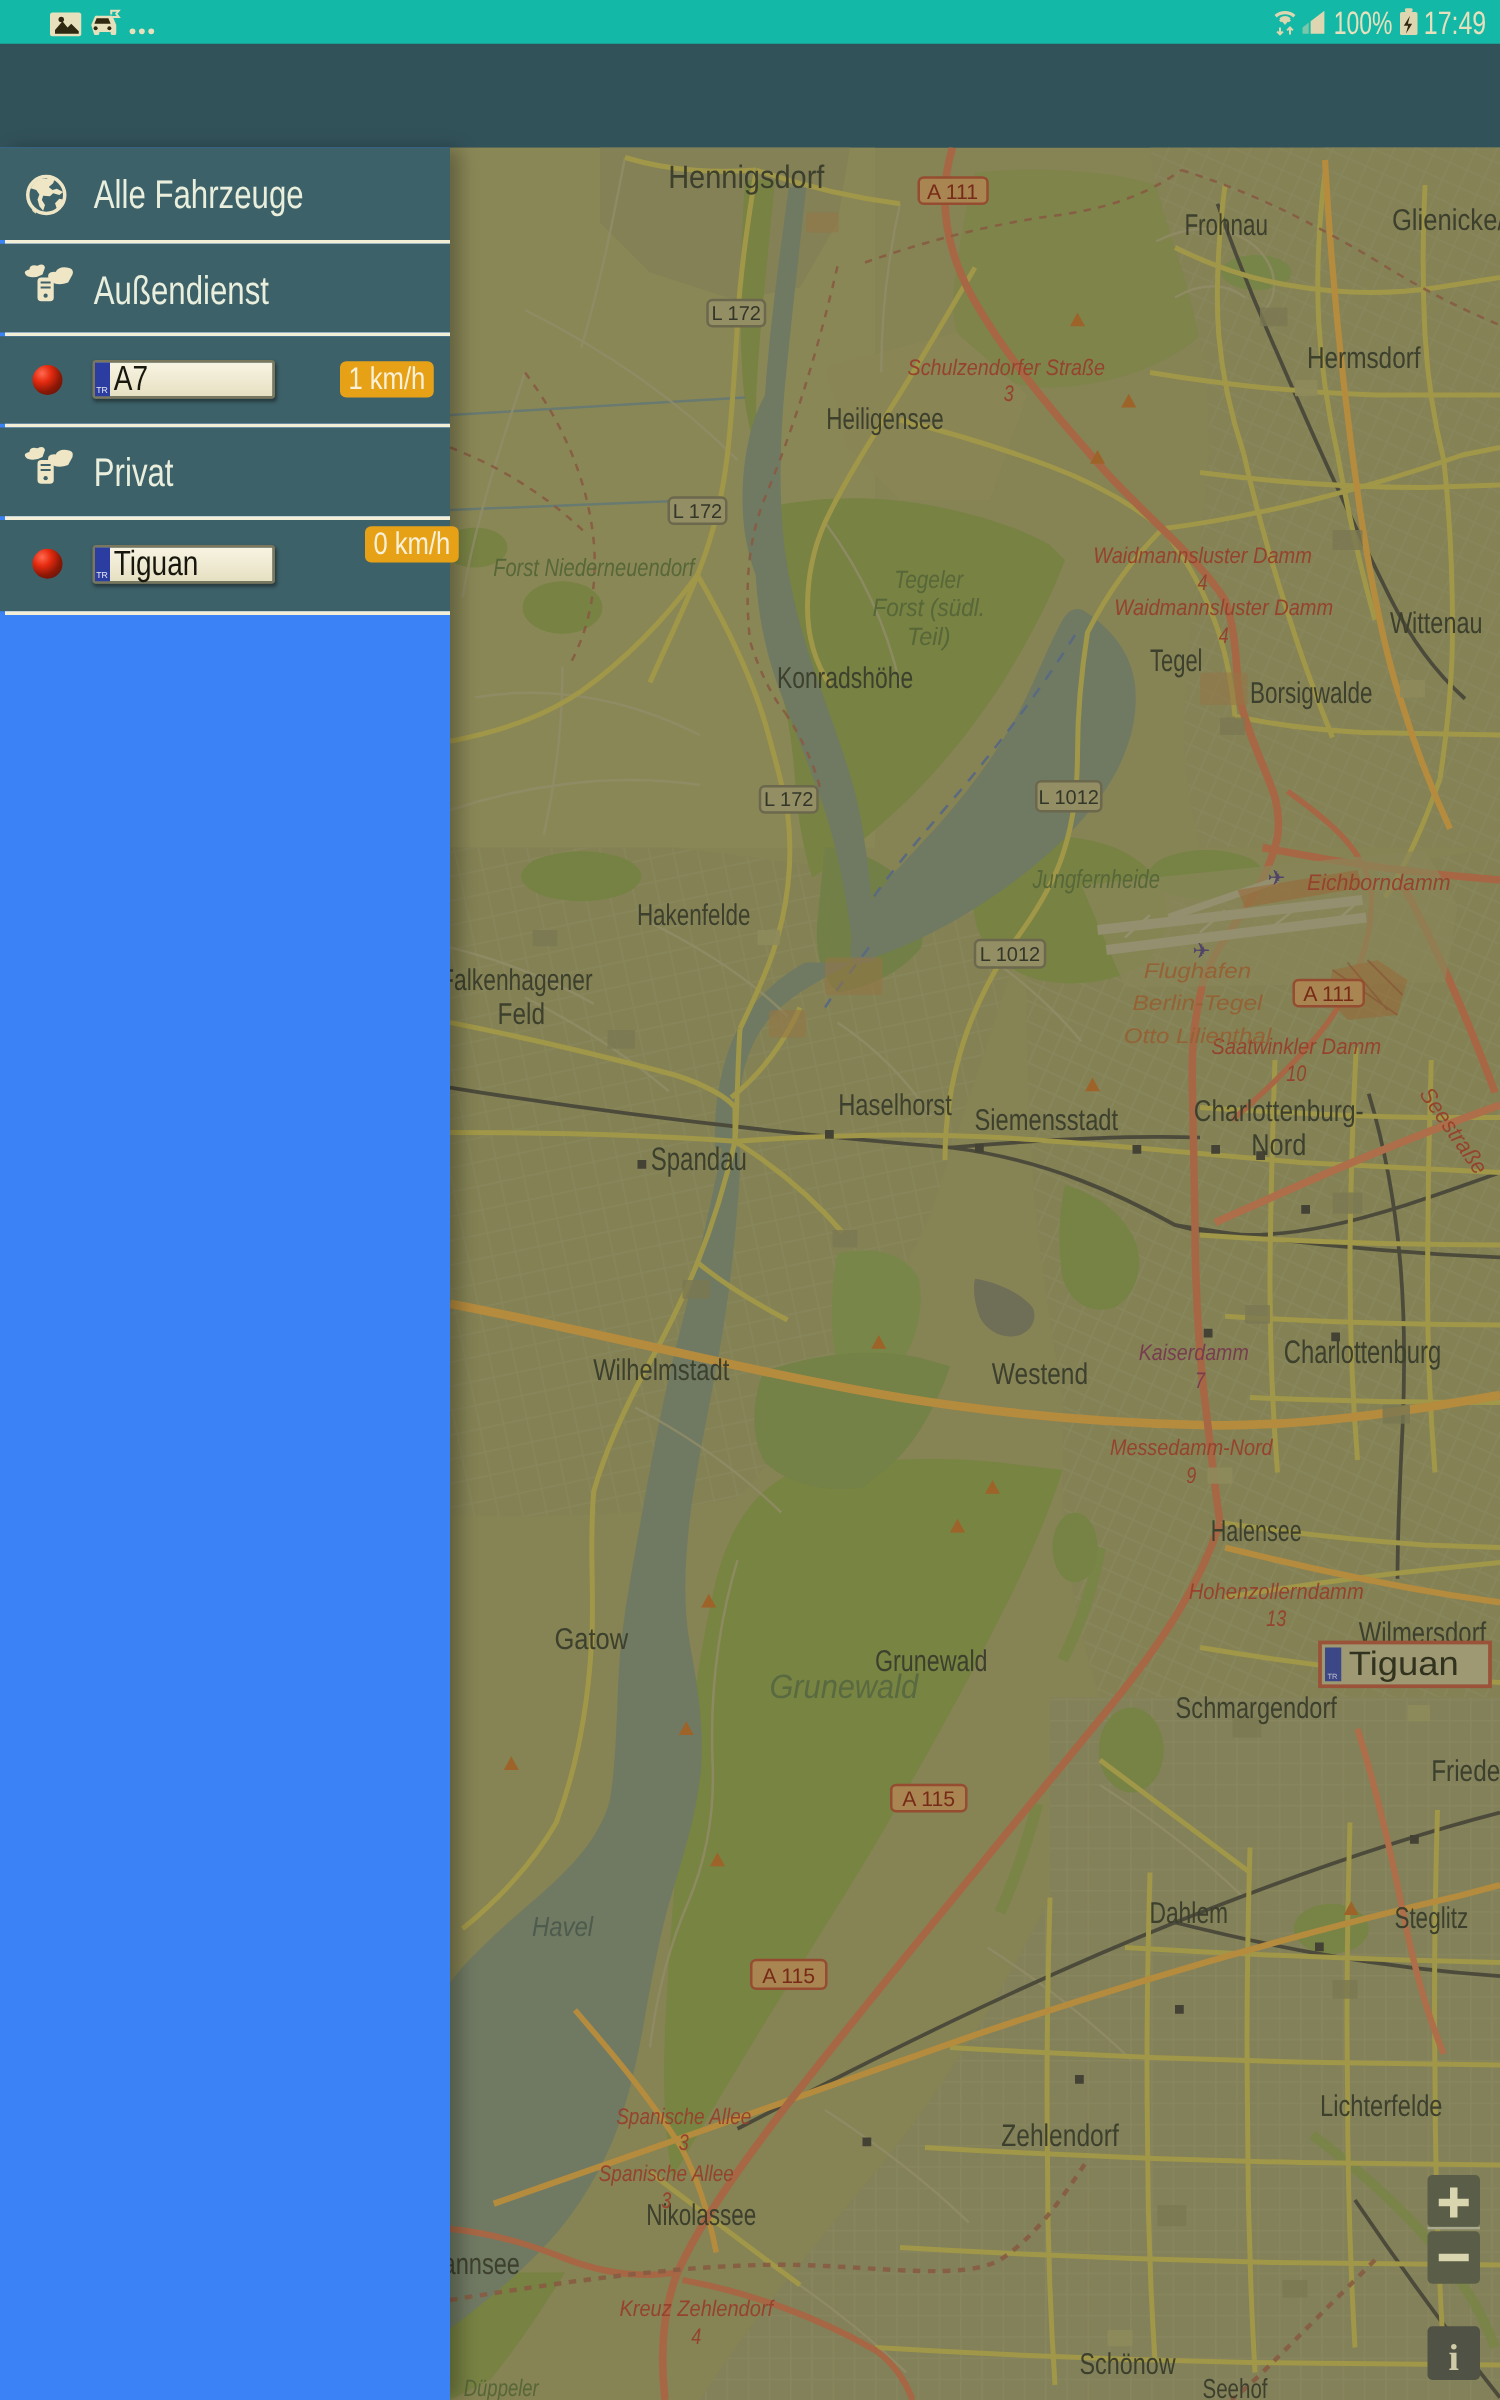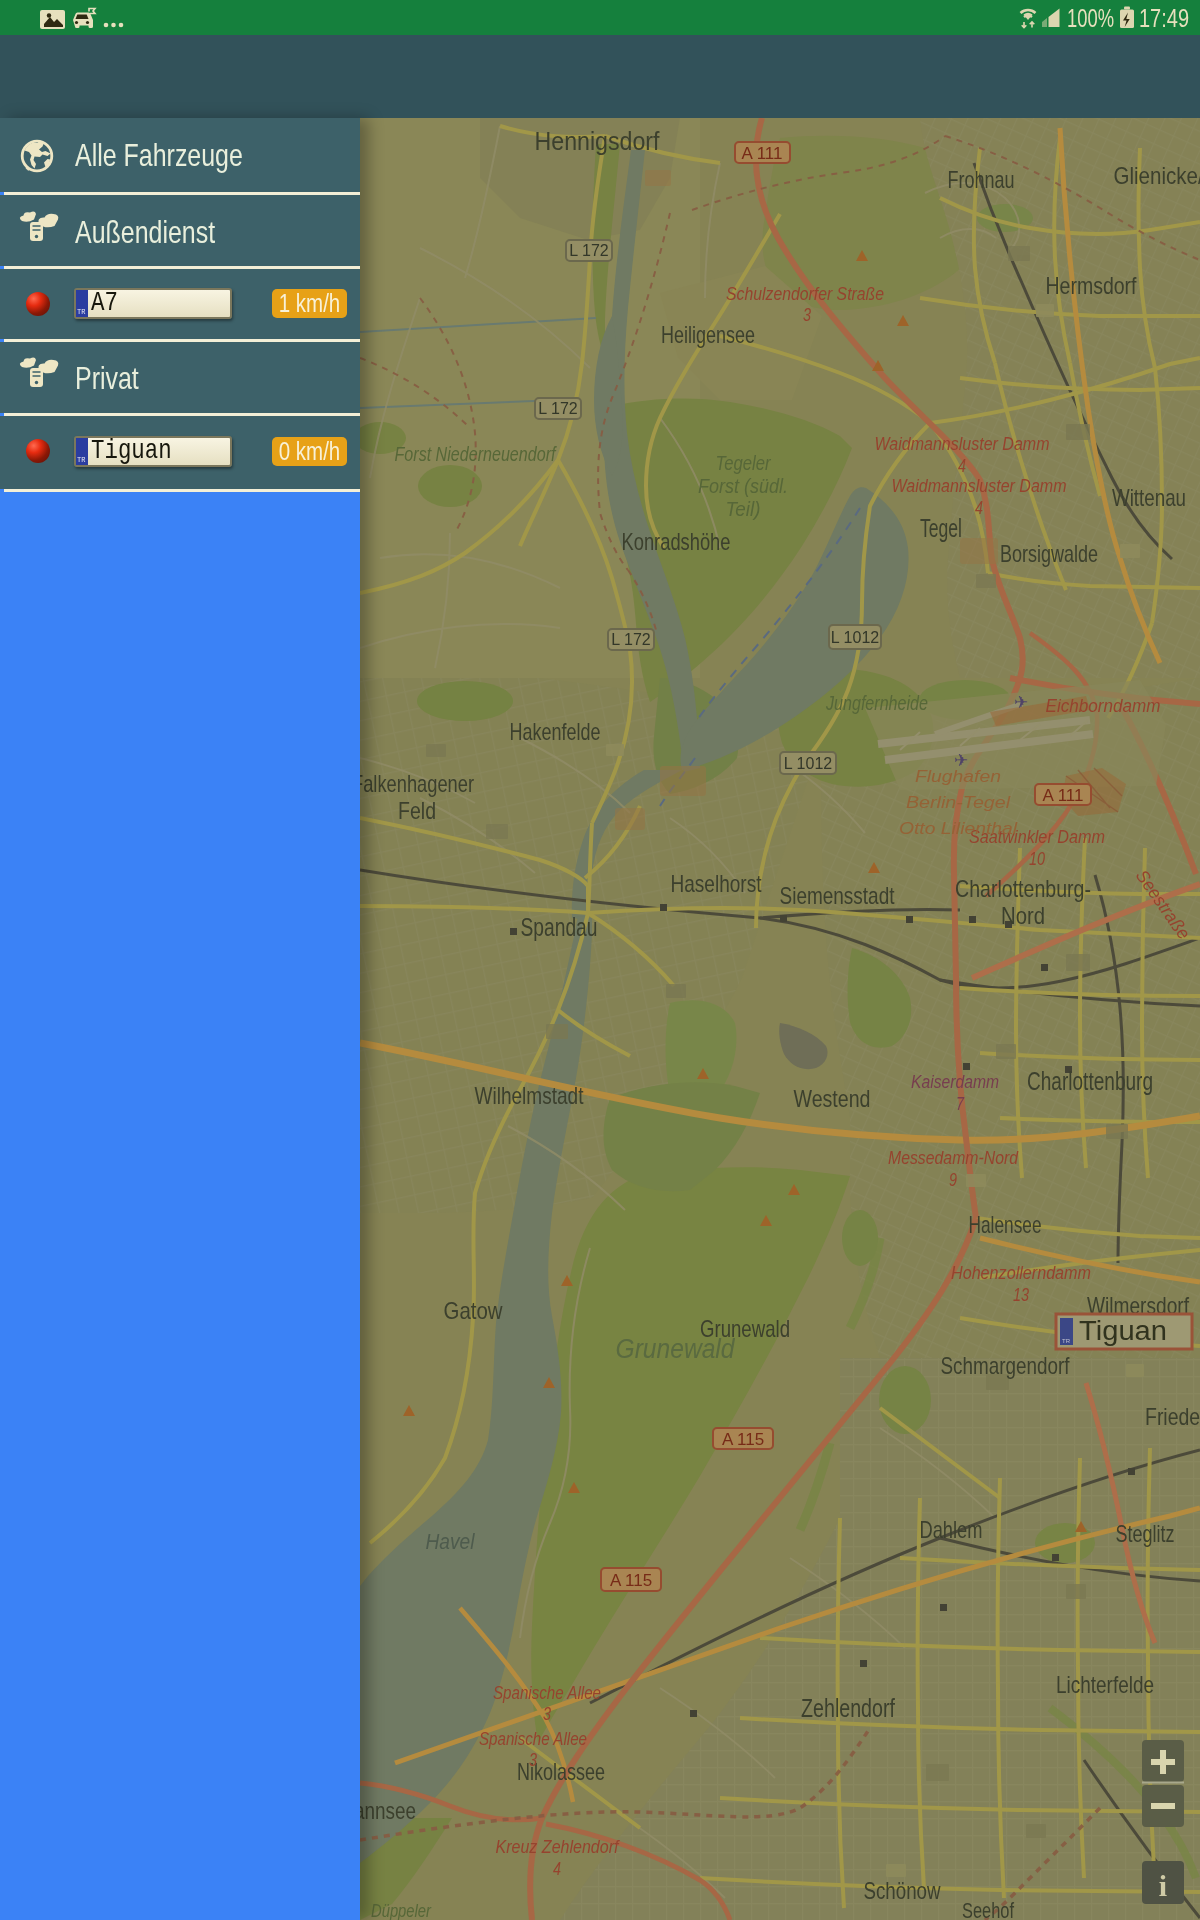--- a/index.html
+++ b/index.html
@@ -1,24 +1,24 @@
 <!DOCTYPE html>
 <html><head>
 <meta charset="utf-8">
 <style>
 html,body{margin:0;padding:0;background:#32525a;}
 #page{position:relative;width:1200px;height:1920px;overflow:hidden;font-family:"Liberation Sans",sans-serif;}
-#statusbar{position:absolute;left:0;top:0;width:1200px;height:35px;background:#15803d;}
+#statusbar{position:absolute;left:0;top:0;width:1200px;height:35px;background:#14b8a6;}
 #actionbar{position:absolute;left:0;top:35px;width:1200px;height:83px;background:#40656d;box-shadow:inset 0 2px 0 #4c707800;}
 #maparea{position:absolute;left:360px;top:118px;width:840px;height:1802px;}
 #sidebar{position:absolute;left:0;top:118px;width:360px;height:1802px;background:#3b82f6;box-shadow:9px 0 14px rgba(0,0,0,0.28);}
 .row{position:absolute;left:0;width:360px;background:#3d6169;}
 .sep{position:absolute;left:4px;width:356px;height:3px;background:#f3efd7;}
 .rowlabel{position:absolute;left:75px;color:#e9efdc;font-size:32px;white-space:nowrap;transform:scaleX(0.78);transform-origin:0 50%;}
-.plate{position:absolute;left:74px;width:158px;height:31px;background:linear-gradient(#f8f4e2,#e6e0c2);border:2px solid #7b775c;border-radius:3px;box-sizing:border-box;box-shadow:1px 2px 3px rgba(0,0,0,0.4);font-family:Liberation Mono, monospace;}
+.plate{position:absolute;left:74px;width:146px;height:31px;background:linear-gradient(#f8f4e2,#e6e0c2);border:2px solid #7b775c;border-radius:3px;box-sizing:border-box;box-shadow:1px 2px 3px rgba(0,0,0,0.4);}
 .plate .eu{position:absolute;left:0;top:0;width:12px;height:27px;background:#2b3da0;}
 .plate .eu span{position:absolute;left:1px;bottom:1px;font-size:7px;color:#e8e8f2;}
 .plate .txt{position:absolute;left:15px;top:-3px;font-size:28px;color:#17170d;}
 .badge{position:absolute;left:272px;width:75px;height:29px;background:#e7a117;border-radius:5px;color:#f8f1d8;font-size:25px;text-align:left;line-height:28px;white-space:nowrap;}
 .badge span{display:inline-block;transform:scaleX(0.82);transform-origin:50% 50%;}
 .plate .txt span{display:inline-block;transform:scaleX(0.8);transform-origin:0 50%;white-space:nowrap;}
 .ball{position:absolute;left:26px;width:24px;height:24px;border-radius:50%;background:radial-gradient(circle at 32% 28%,#ff6a50 0%,#e62b10 30%,#8a1806 62%,#56100a 100%);}
 </style>
 </head>
 <body>
@@ -439,15 +439,15 @@
         <div class="txt"><span>A7</span></div>
       </div>
     <div class="badge" style="top:171px;"><span>1 km/h</span></div>
     <div class="ball" style="top:321px;"></div>
     <div class="plate" style="top:318px;">
         <div class="eu">
           <span>TR</span>
         </div>
         <div class="txt"><span>Tiguan</span></div>
       </div>
-    <div class="badge" style="top:319px;"><span>0 km/h</span></div>
+    <div class="badge" style="top:303px;margin-left:20px;"><span>0 km/h</span></div>
   </div>
 </div>
 
 </body></html>

